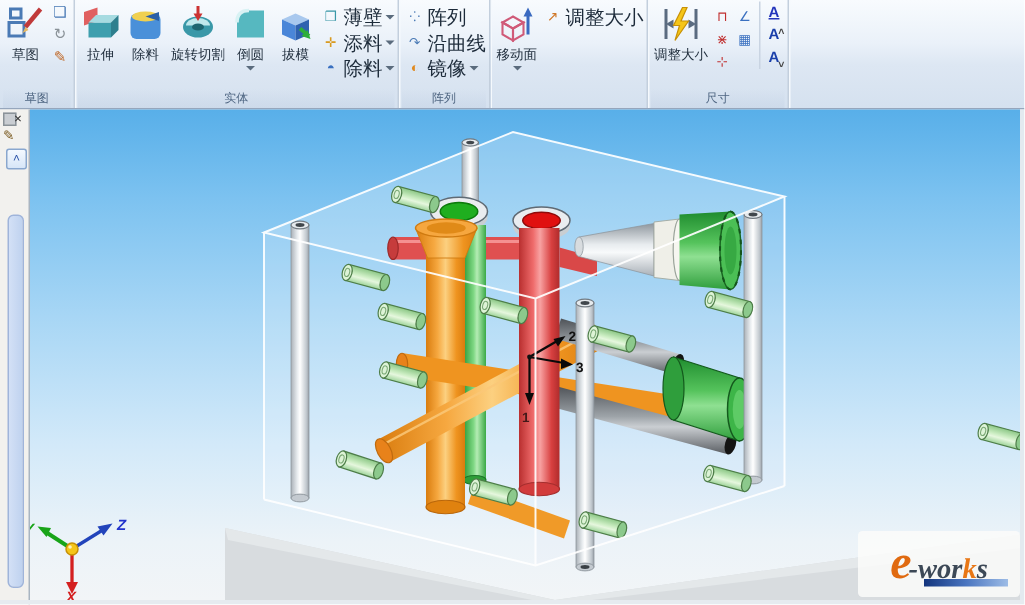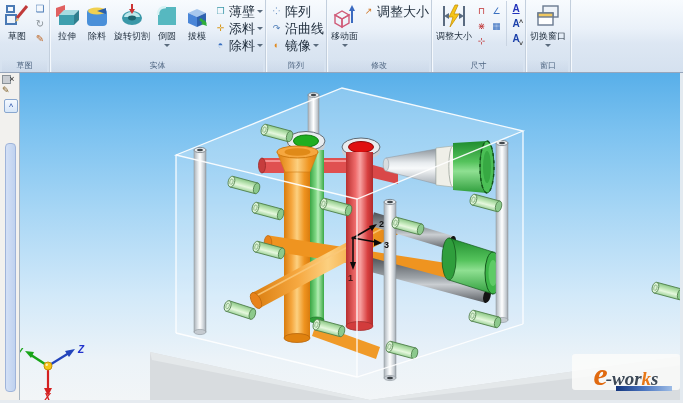--- a/index.html
+++ b/index.html
@@ -44,21 +44,21 @@
          border:1px solid #89a7cf;border-radius:2px;font-size:8px;color:#2a52a8;text-align:center;line-height:11px;}
   .eb-scroll{position:absolute;left:5px;top:70px;width:9px;height:247px;background:linear-gradient(90deg,#d3e0f6,#bfd2ef);
              border:1px solid #9fb4da;border-radius:4px;}
   
   .viewport{position:absolute;left:20px;top:73px;width:660px;height:327px;
             background:linear-gradient(180deg,#58afe9 0%,#7cc2f0 18%,#a7d6f5 42%,#d2e9f9 68%,#ecf3f8 88%,#f2f5f7 100%);
             border-right:3px solid #e3eaf0;box-sizing:content-box;}
   .viewport svg{position:absolute;left:0;top:0;width:660px;height:327px;}
   .win-bottom{position:absolute;left:0;top:400px;width:683px;height:3px;background:#e6ebf0;}
   
-  .logo{position:absolute;left:552px;top:281px;width:108px;height:36px;background:rgba(252,252,250,.85);
+  .logo{position:absolute;left:552px;top:281px;width:108px;height:44px;background:rgba(252,252,250,.85);
         border-radius:3px;font-family:"Liberation Serif",serif;font-style:italic;text-align:center;padding-top:2px;box-sizing:border-box;}
   .lg-e{font-size:32px;font-weight:bold;color:#e06a10;letter-spacing:-2px;}
   .lg-mid,.lg-s{font-size:19px;font-weight:bold;color:#3c4856;}
   .lg-k{font-size:19px;font-weight:bold;color:#e87716;}
   .lg-bar{position:absolute;left:44px;top:32px;width:56px;height:5px;background:linear-gradient(90deg,#13357d,#4a75c0,#9dbce6);}
 </style>
 </head>
 <body>
 
 <div class="app">
@@ -201,21 +201,20 @@
           <span class="blabel">移动面</span>
           <span class="caret-d"></span>
         </div>
         <div class="smallcol">
           <div class="smallbtn">
             <span class="si" style="color:#d07828">↗</span>
             <span class="slabel">调整大小</span>
           </div>
         </div>
       </div>
-      <div class="rg-label">修改</div>
     </div>
 
     <div class="rgroup">
       <div class="rg-content">
         <div class="bigbtn">
           <span class="ic">
             <svg viewBox="0 0 26 26">
                 <line x1="3" y1="3" x2="3" y2="23" stroke="#5a6b80" stroke-width="2"></line>
                 <line x1="23" y1="3" x2="23" y2="23" stroke="#5a6b80" stroke-width="2"></line>
                 <polygon points="3,13 8,10 8,16" fill="#5a6b80"></polygon>
@@ -238,36 +237,20 @@
         </div>
         <div class="acol">
           <span class="ab u">A</span>
           <span class="ab up">A</span>
           <span class="ab dn">A</span>
         </div>
       </div>
       <div class="rg-label">尺寸</div>
     </div>
 
-    <div class="rgroup">
-      <div class="rg-content">
-        <div class="bigbtn">
-          <span class="ic">
-            <svg viewBox="0 0 26 26">
-                <rect x="8" y="3" width="15" height="11" fill="#eef3f9" stroke="#6a7a90" stroke-width="1.4"></rect>
-                <rect x="3" y="10" width="15" height="12" fill="#fff" stroke="#6a7a90" stroke-width="1.4"></rect>
-                <rect x="3" y="10" width="15" height="4" fill="#f0c860" stroke="#6a7a90" stroke-width="1.4"></rect>
-              </svg>
-          </span>
-          <span class="blabel">切换窗口</span>
-          <span class="caret-d"></span>
-        </div>
-      </div>
-      <div class="rg-label">窗口</div>
-    </div>
 
     <div class="rspacer"></div>
   </div>
 
   <div class="edgebar">
     <span class="eb-sq"></span>
     <span class="eb-close">×</span>
     <span class="eb-pencil">✎</span>
     <span class="eb-up">˄</span>
     <span class="eb-scroll"></span>

